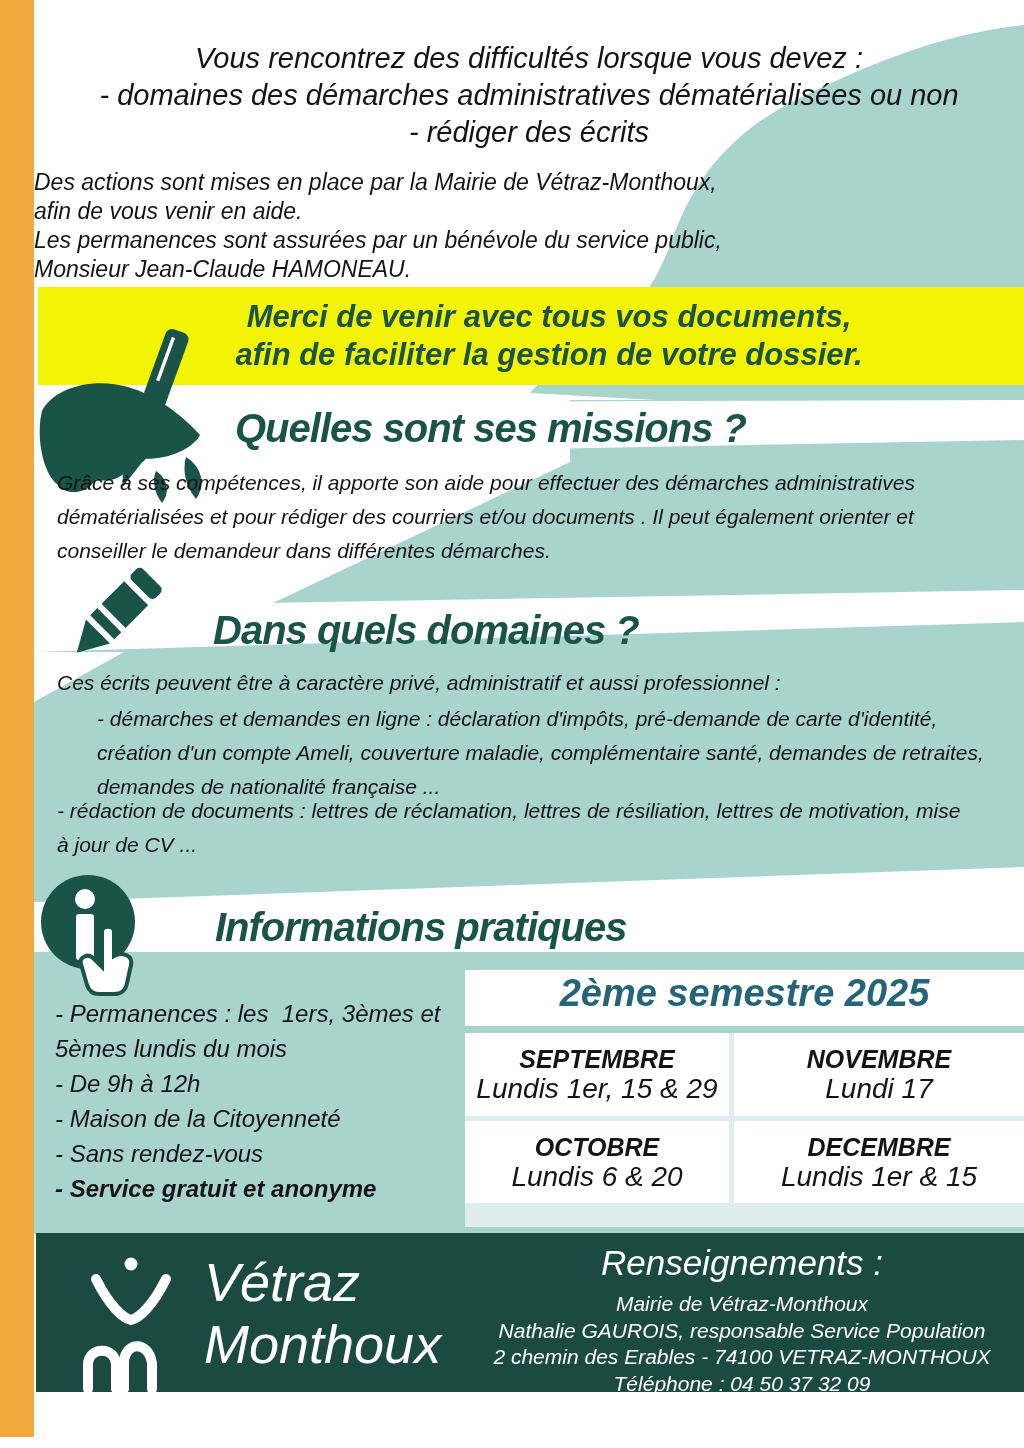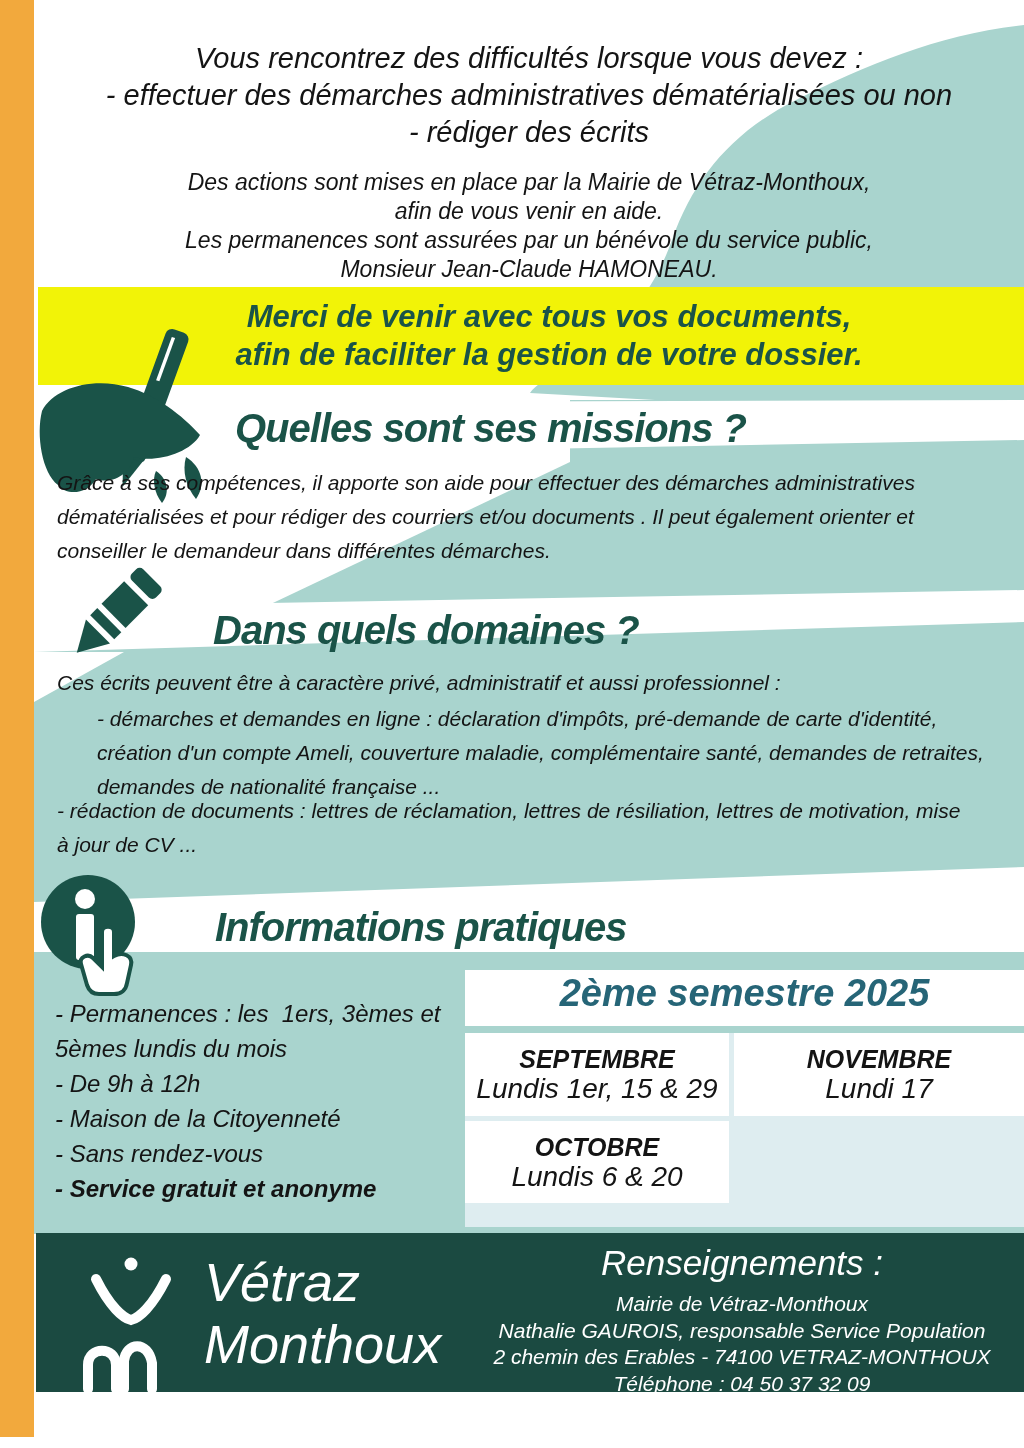--- a/index.html
+++ b/index.html
@@ -26,21 +26,21 @@
     clip-path:polygon(0 0,100% 0,100% 30%,43% 100%,0 100%);}
   .band{left:34px;width:990px;background:#fff;}
   .band1{top:400px;height:58px;clip-path:polygon(0 3px,100% 0,100% 40px,0 58px);}
   .band2{top:590px;height:62px;clip-path:polygon(0 17px,100% 0,100% 32px,0 62px);}
   .band3{top:867px;height:85px;clip-path:polygon(0 35px,100% 0,100% 100%,0 100%);}
   .tri{left:34px;top:652px;width:90px;height:50px;background:#fff;
     clip-path:polygon(0 0,100% 0,0 100%);}
   
   .intro-title{left:34px;top:40px;width:990px;text-align:center;
     font-size:29px;line-height:37px;color:var(--ink);}
-  .intro-body{left:34px;top:168px;width:990px;text-align:center;
+  .intro-body{left:34px;top:168px;width:990px;
     font-size:23px;line-height:29px;}
   
   .notice{left:38px;top:287px;width:1022px;height:98px;background:var(--yellow);
     display:flex;flex-direction:column;justify-content:center;text-align:center;
     font-size:31px;line-height:38px;font-weight:bold;color:var(--dark);}
   
   .h-sec{font-weight:bold;color:var(--dark);font-size:40px;letter-spacing:-1px;white-space:nowrap;}
   .h1{left:235px;top:406px;}
   .h2{left:213px;top:608px;}
   .h3{left:215px;top:905px;}
@@ -89,21 +89,21 @@
 
   <div class="abs teal-main"></div>
   <div class="abs wedge"></div>
   <div class="abs band band1"></div>
   <div class="abs band band2"></div>
   <div class="abs band band3"></div>
   <div class="abs tri"></div>
 
   <div class="abs intro-title">
     <div>Vous rencontrez des difficultés lorsque vous devez :</div>
-    <div>- effectuer des démarches administratives dématérialisées ou non</div>
+    <div>- domaines des démarches administratives dématérialisées ou non</div>
     <div>- rédiger des écrits</div>
   </div>
   <div class="abs intro-body">
     <div>Des actions sont mises en place par la Mairie de Vétraz-Monthoux,</div>
     <div>afin de vous venir en aide.</div>
     <div>Les permanences sont assurées par un bénévole du service public,</div>
     <div>Monsieur Jean-Claude HAMONEAU.</div>
   </div>
 
   <div class="abs notice">
@@ -167,20 +167,24 @@
       <div class="dates">Lundis 1er, 15 &amp; 29</div>
     </div>
     <div class="cell">
       <div class="month">NOVEMBRE</div>
       <div class="dates">Lundi 17</div>
     </div>
     <div class="cell">
       <div class="month">OCTOBRE</div>
       <div class="dates">Lundis 6 &amp; 20</div>
     </div>
+    <div class="cell">
+      <div class="month">DECEMBRE</div>
+      <div class="dates">Lundis 1er &amp; 15</div>
+    </div>
   </div>
 
   <div class="abs footer">
     <svg class="logo-svg" width="130" height="155" viewBox="0 0 130 155">
       <g stroke="#fff" stroke-width="10" fill="none" stroke-linecap="round">
         <path d="M30,24 C44,52 57,63 65,65 C73,63 86,52 100,24"></path>
         <path d="M22,134 L22,110 C22,91 50,91 50,110 L50,134"></path>
         <path d="M58,134 L58,106 C60,87 82,85 86,108 L86,134"></path>
       </g>
       <circle cx="65" cy="9" r="6.5" fill="#fff"></circle>

